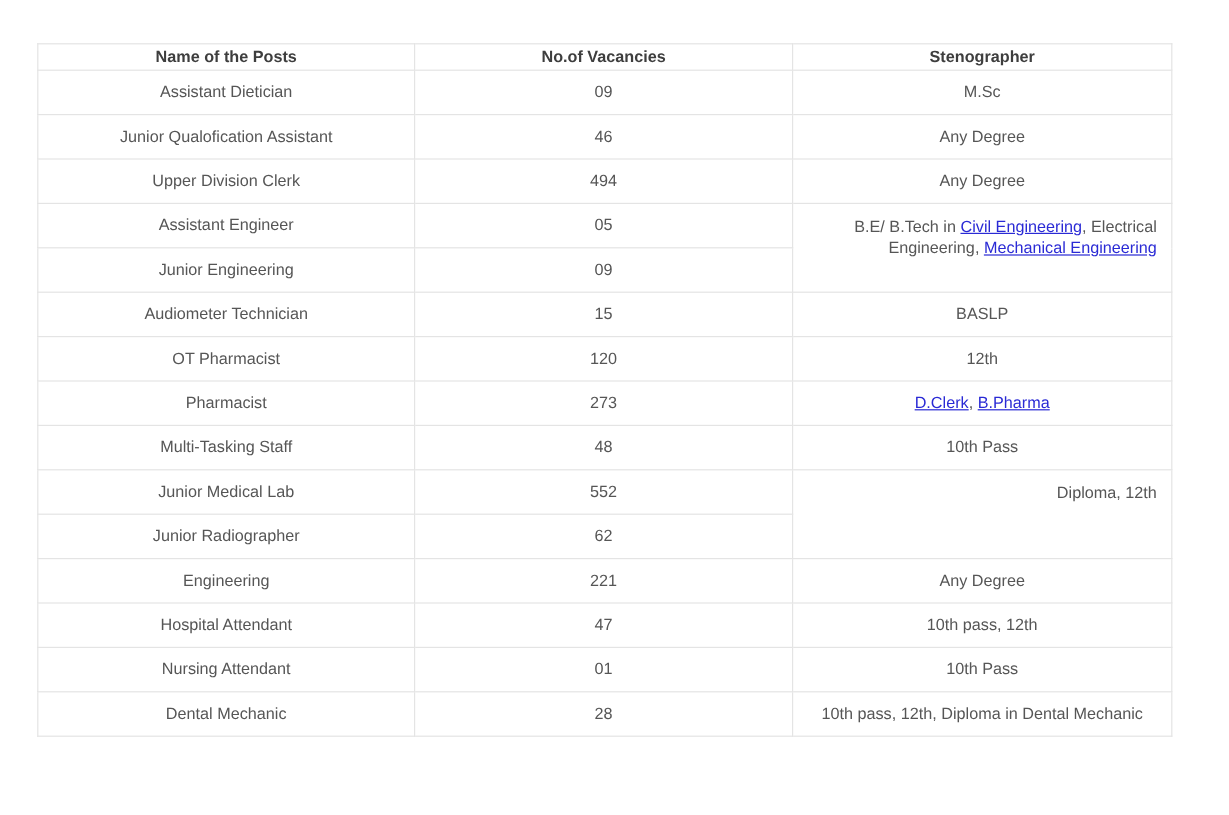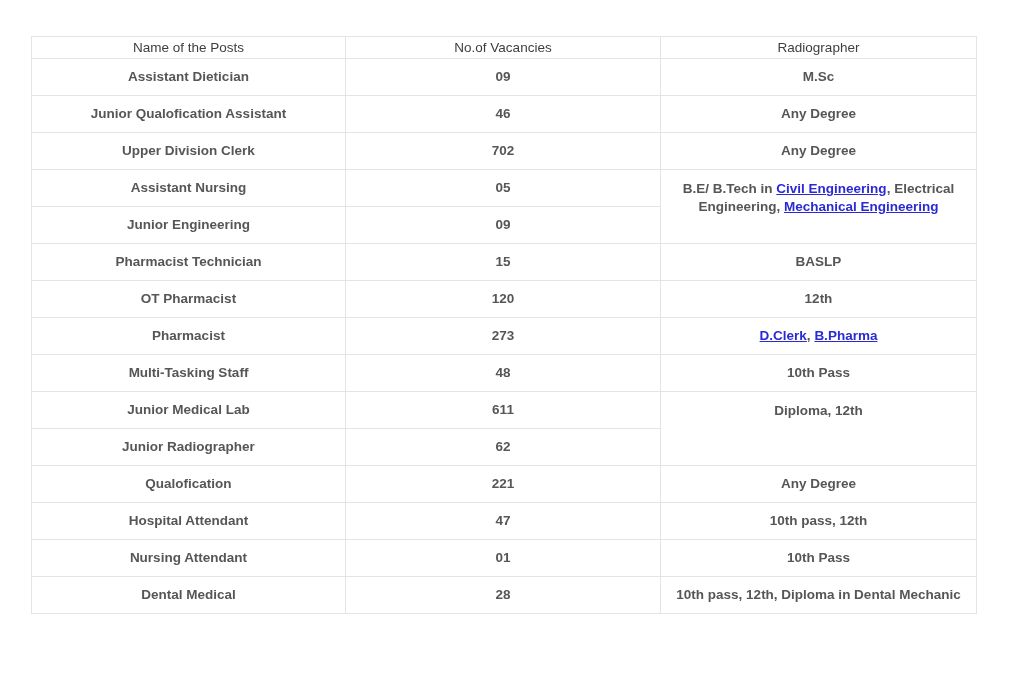--- a/index.html
+++ b/index.html
@@ -28,39 +28,39 @@
     top: 36px;
     width: 945px;
     border-collapse: collapse;
     table-layout: fixed;
   }
   .vacancy-table th,
   .vacancy-table td {
     border: 1px solid var(--border-color);
     text-align: center;
     padding: 0 12px;
-    font-weight: bold;
   }
   .vacancy-table th {
     height: 22px;
     font-size: 13.5px;
-    font-weight: 400;
+    font-weight: 700;
     color: var(--header-text);
     vertical-align: middle;
   }
   .vacancy-table td {
     height: 37px;
     font-size: 13.5px;
     color: var(--body-text);
     vertical-align: middle;
     line-height: 18px;
   }
   .vacancy-table td.merged {
     vertical-align: top;
     padding-top: 10px;
+    text-align: right;
   }
   a.qlink {
     color: var(--link-color);
     text-decoration: underline;
     cursor: pointer;
   }
 </style>
 </head>
 <body>
 
@@ -68,92 +68,92 @@
   <table class="vacancy-table">
     <colgroup>
       <col style="width:314px">
       <col style="width:315px">
       <col style="width:316px">
     </colgroup>
     <thead>
       <tr>
         <th>Name of the Posts</th>
         <th>No.of Vacancies</th>
-        <th>Radiographer</th>
+        <th>Stenographer</th>
       </tr>
     </thead>
     <tbody>
         <tr>
           <td>Assistant Dietician</td>
           <td>09</td>
           <td>M.Sc</td>
         </tr>
         <tr>
           <td>Junior Qualofication Assistant</td>
           <td>46</td>
           <td>Any Degree</td>
         </tr>
         <tr>
           <td>Upper Division Clerk</td>
-          <td>702</td>
+          <td>494</td>
           <td>Any Degree</td>
         </tr>
         <tr>
-          <td>Assistant Nursing</td>
+          <td>Assistant Engineer</td>
           <td>05</td>
           <td rowspan="2" class="merged">B.E/ B.Tech in <a href="#" class="qlink">Civil Engineering</a>, Electrical Engineering, <a href="#" class="qlink">Mechanical Engineering</a></td>
         </tr>
         <tr>
           <td>Junior Engineering</td>
           <td>09</td>
         </tr>
         <tr>
-          <td>Pharmacist Technician</td>
+          <td>Audiometer Technician</td>
           <td>15</td>
           <td>BASLP</td>
         </tr>
         <tr>
           <td>OT Pharmacist</td>
           <td>120</td>
           <td>12th</td>
         </tr>
         <tr>
           <td>Pharmacist</td>
           <td>273</td>
           <td><a href="#" class="qlink">D.Clerk</a>, <a href="#" class="qlink">B.Pharma</a></td>
         </tr>
         <tr>
           <td>Multi-Tasking Staff</td>
           <td>48</td>
           <td>10th Pass</td>
         </tr>
         <tr>
           <td>Junior Medical Lab</td>
-          <td>611</td>
+          <td>552</td>
           <td rowspan="2" class="merged">Diploma, 12th</td>
         </tr>
         <tr>
           <td>Junior Radiographer</td>
           <td>62</td>
         </tr>
         <tr>
-          <td>Qualofication</td>
+          <td>Engineering</td>
           <td>221</td>
           <td>Any Degree</td>
         </tr>
         <tr>
           <td>Hospital Attendant</td>
           <td>47</td>
           <td>10th pass, 12th</td>
         </tr>
         <tr>
           <td>Nursing Attendant</td>
           <td>01</td>
           <td>10th Pass</td>
         </tr>
         <tr>
-          <td>Dental Medical</td>
+          <td>Dental Mechanic</td>
           <td>28</td>
           <td>10th pass, 12th, Diploma in Dental Mechanic</td>
         </tr>
       </tbody>
   </table>
 </div>
 
 </body></html>

